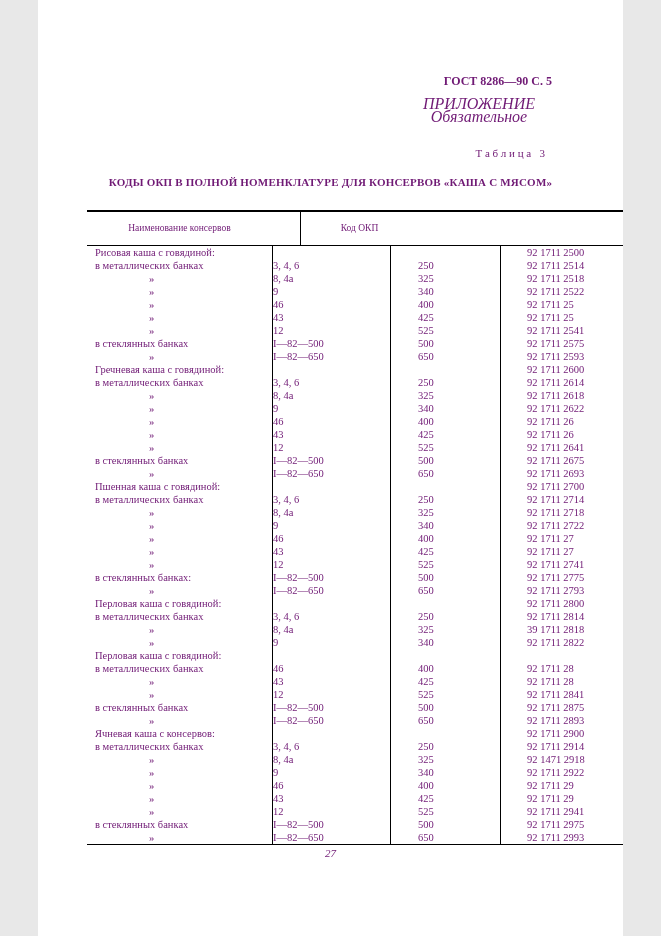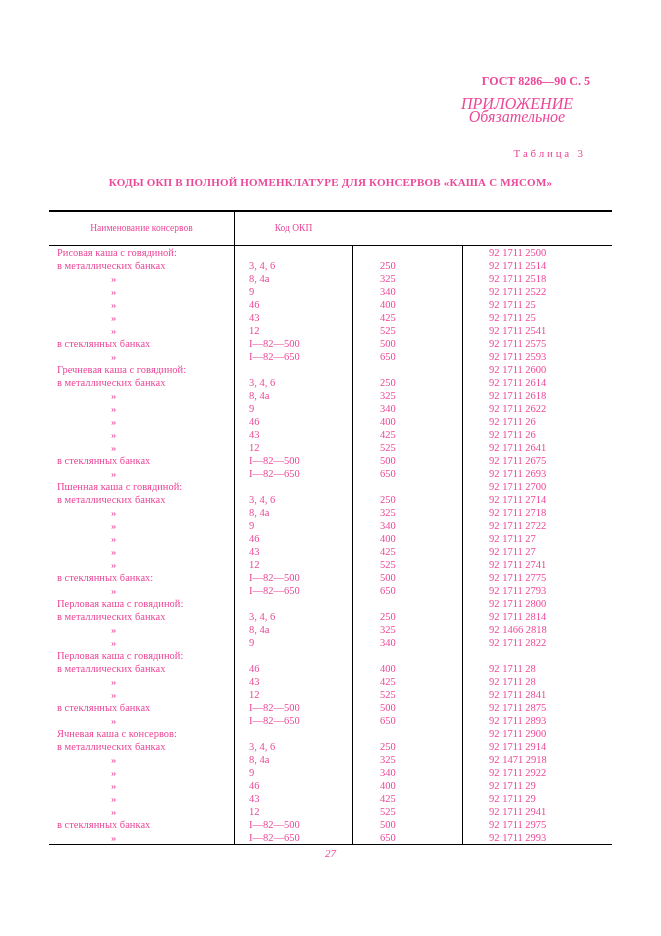--- a/index.html
+++ b/index.html
@@ -1,21 +1,21 @@
 <!DOCTYPE html>
 <html><head>
 <meta charset="utf-8">
 <style>
   html,body { margin:0; padding:0; background:#e8e8e8; }
   .page {
     position:relative;
-    width:661px; height:936px;
+    width:585px; height:936px;
     background:#ffffff;
     font-family:"Liberation Serif", "DejaVu Serif", serif;
-    color:#ec4899;
+    color:#701a75;
     margin:0 auto;
     overflow:hidden;
   }
   .gost-header {
     position:absolute; top:74px; right:71px;
     font-weight:bold; font-size:12px; white-space:nowrap;
   }
   .annex {
     position:absolute; top:97px; right:88px;
     font-style:italic; font-size:16px; text-align:center; line-height:13px;
@@ -33,38 +33,39 @@
     position:absolute; left:49px; top:210px; width:563px;
     border-top:2px solid #000;
     border-bottom:1px solid #000;
     box-sizing:border-box;
   }
   .thead {
     display:grid;
     grid-template-columns:185px 118px 110px 150px;
     border-bottom:1px solid #000;
     font-size:9.5px;
+    gap:28px;
   }
   .hc {
     display:flex; align-items:center; justify-content:center;
     text-align:center; min-height:33px; padding:2px 8px;
     box-sizing:border-box; line-height:11px;
   }
   .hc + .hc { border-left:1px solid #000; }
   .tbody { font-size:10.5px; }
   .trow {
     display:grid;
     grid-template-columns:185px 118px 110px 150px;
     line-height:13px;
   }
   .c { box-sizing:border-box; white-space:nowrap; overflow:hidden; }
   .c + .c { border-left:1px solid #000; }
   .c.name { padding-left:8px; }
   .trow.d .c.name { padding-left:62px; }
-  .c.jar  { padding-left:14px; }
+  .c.jar  { }
   .c.mass { padding-left:27px; }
   .c.code { padding-left:26px; }
   .page-number {
     position:absolute; top:847px; left:0; width:100%;
     text-align:center; font-size:11px;font-style:italic;
   }
 </style>
 </head>
 <body>
 
@@ -287,21 +288,21 @@
     <div class="c name">в металлических банках</div>
     <div class="c jar">3, 4, 6</div>
     <div class="c mass">250</div>
     <div class="c code">92 1711 2814</div>
   </div>
 
   <div class="trow d">
     <div class="c name">»</div>
     <div class="c jar">8, 4а</div>
     <div class="c mass">325</div>
-    <div class="c code">92 1466 2818</div>
+    <div class="c code">39 1711 2818</div>
   </div>
 
   <div class="trow d">
     <div class="c name">»</div>
     <div class="c jar">9</div>
     <div class="c mass">340</div>
     <div class="c code">92 1711 2822</div>
   </div>
 
   <div class="trow g">

